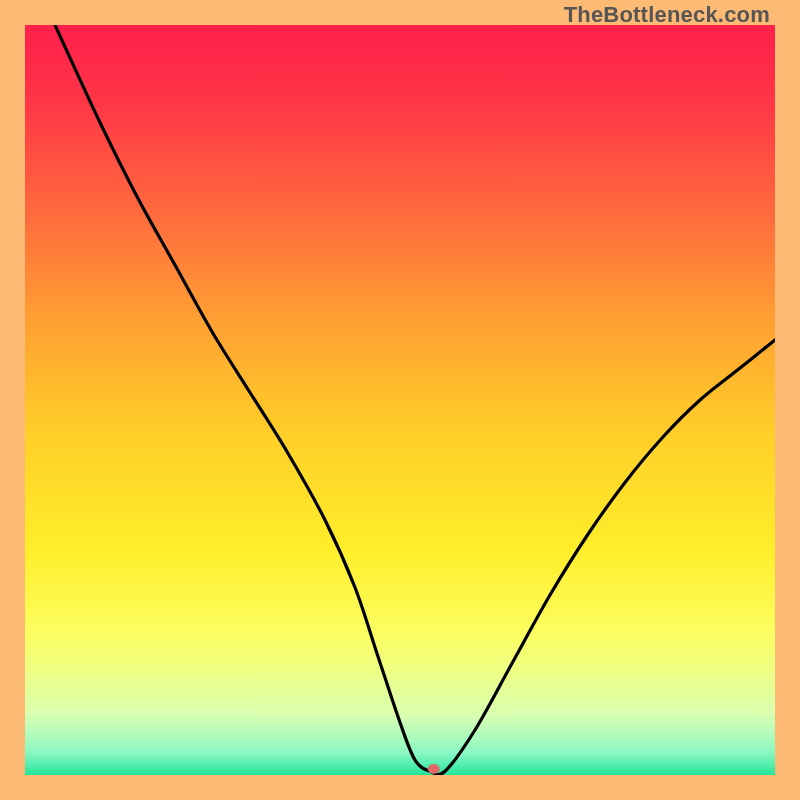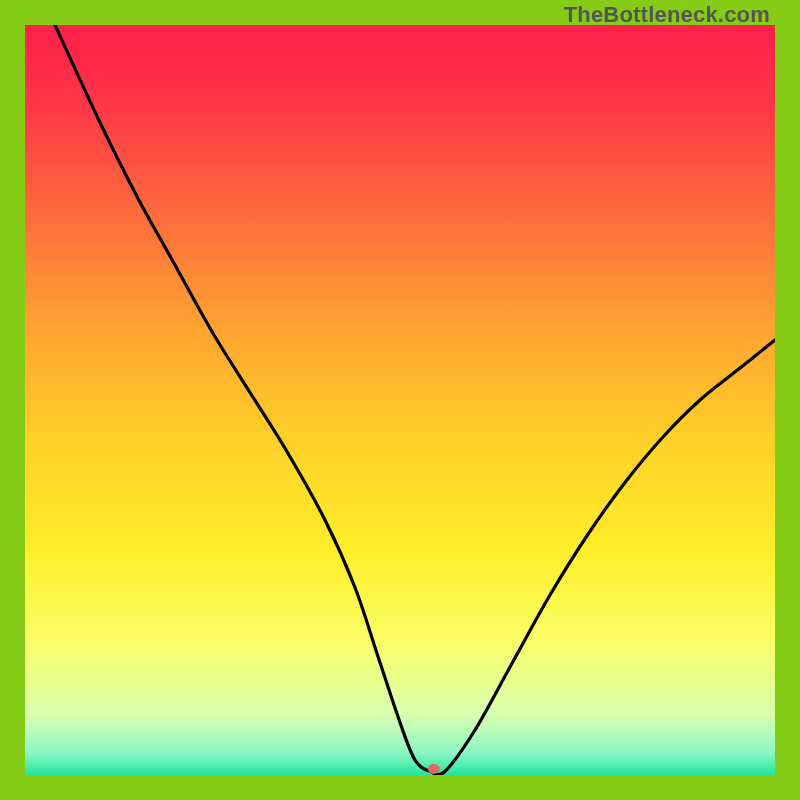--- a/index.html
+++ b/index.html
@@ -9,21 +9,21 @@
     height: 800px;
     background: #000;
     overflow: hidden;
   }
   .frame {
     position: absolute;
     left: 0;
     top: 0;
     width: 800px;
     height: 800px;
-    background: #84cc16;
+    background: #fdba74;
   }
   .plot-area {
     position: absolute;
     left: 25px;
     top: 25px;
     width: 750px;
     height: 750px;
     overflow: hidden;
   }
   .watermark {

